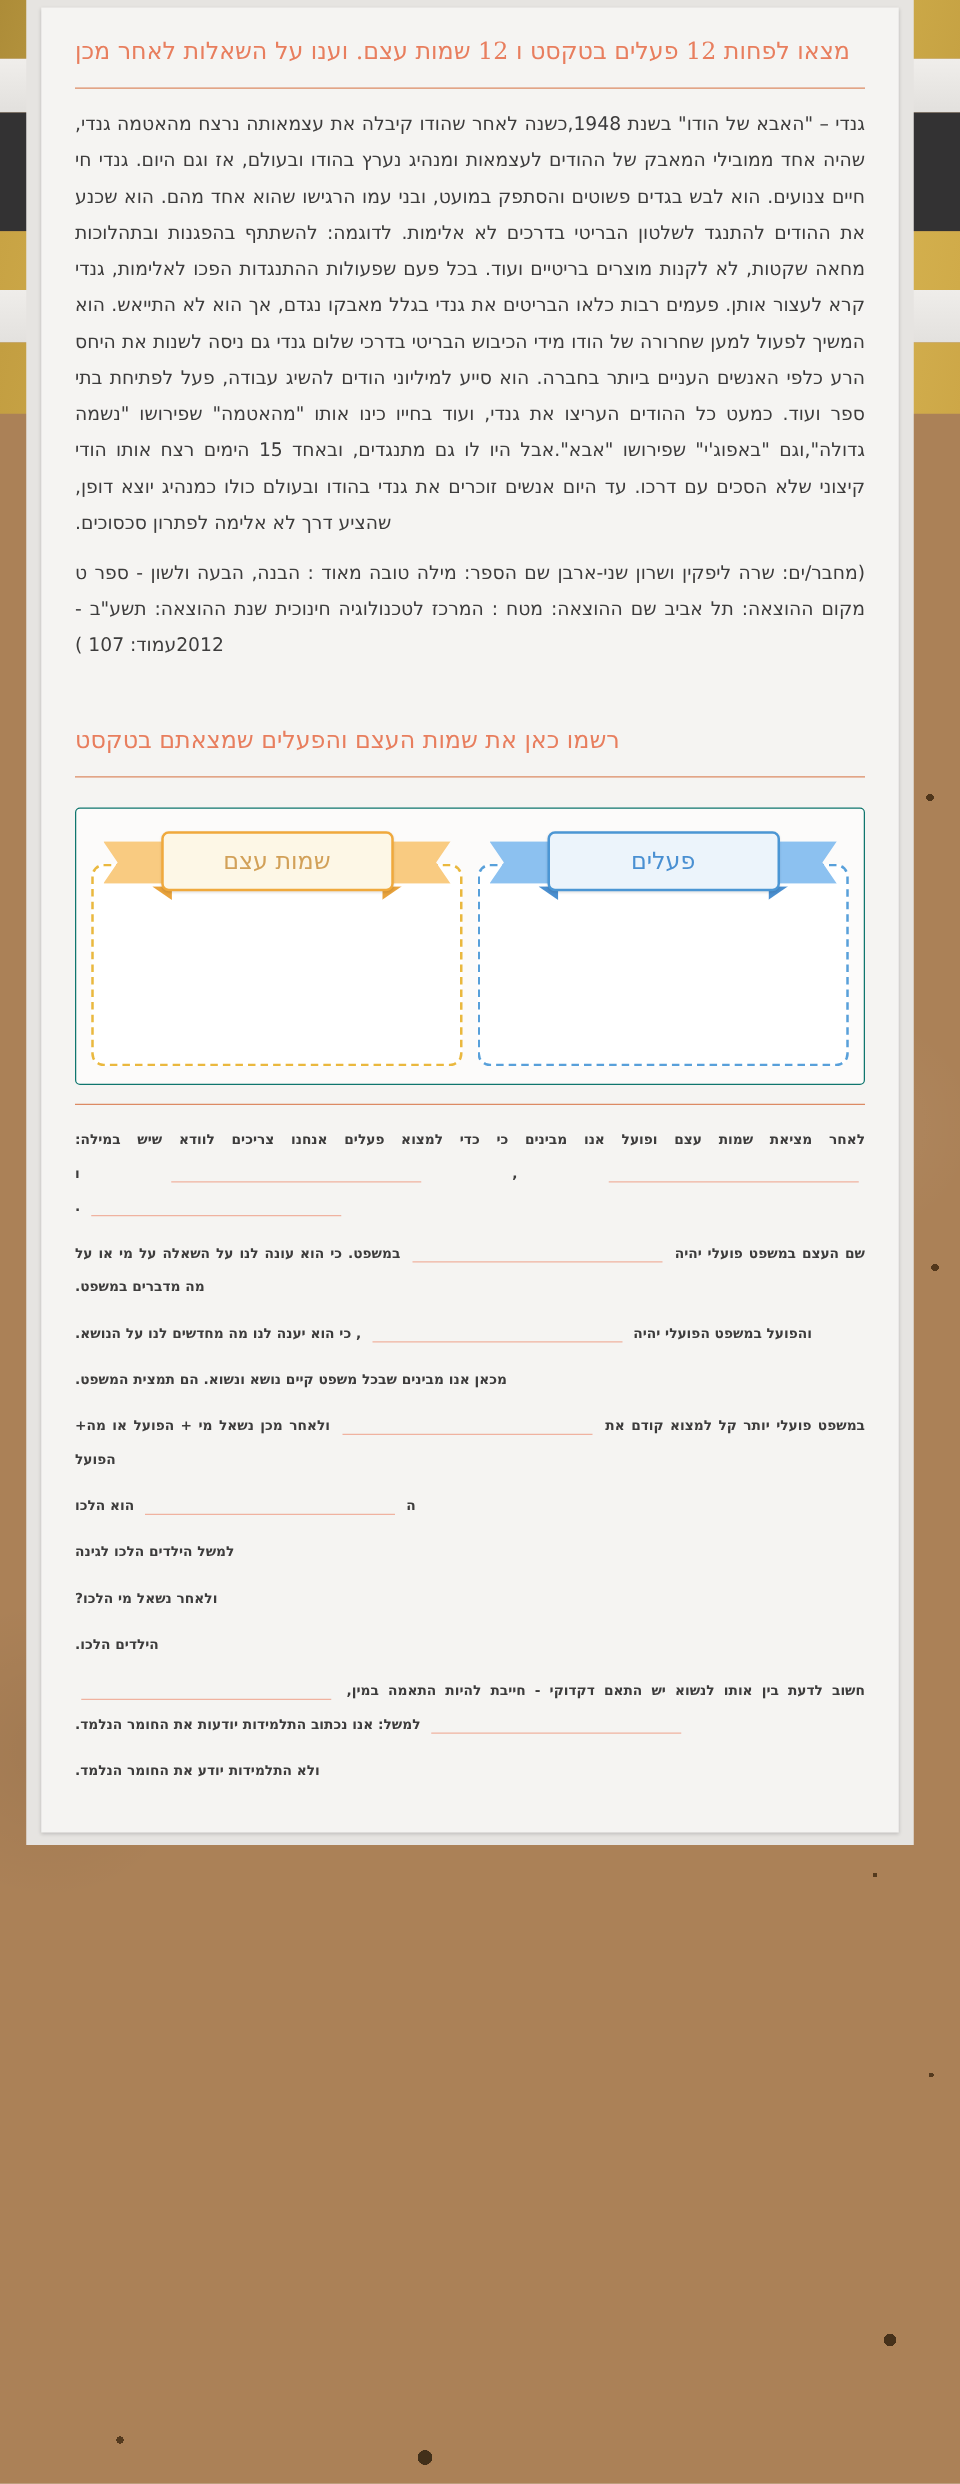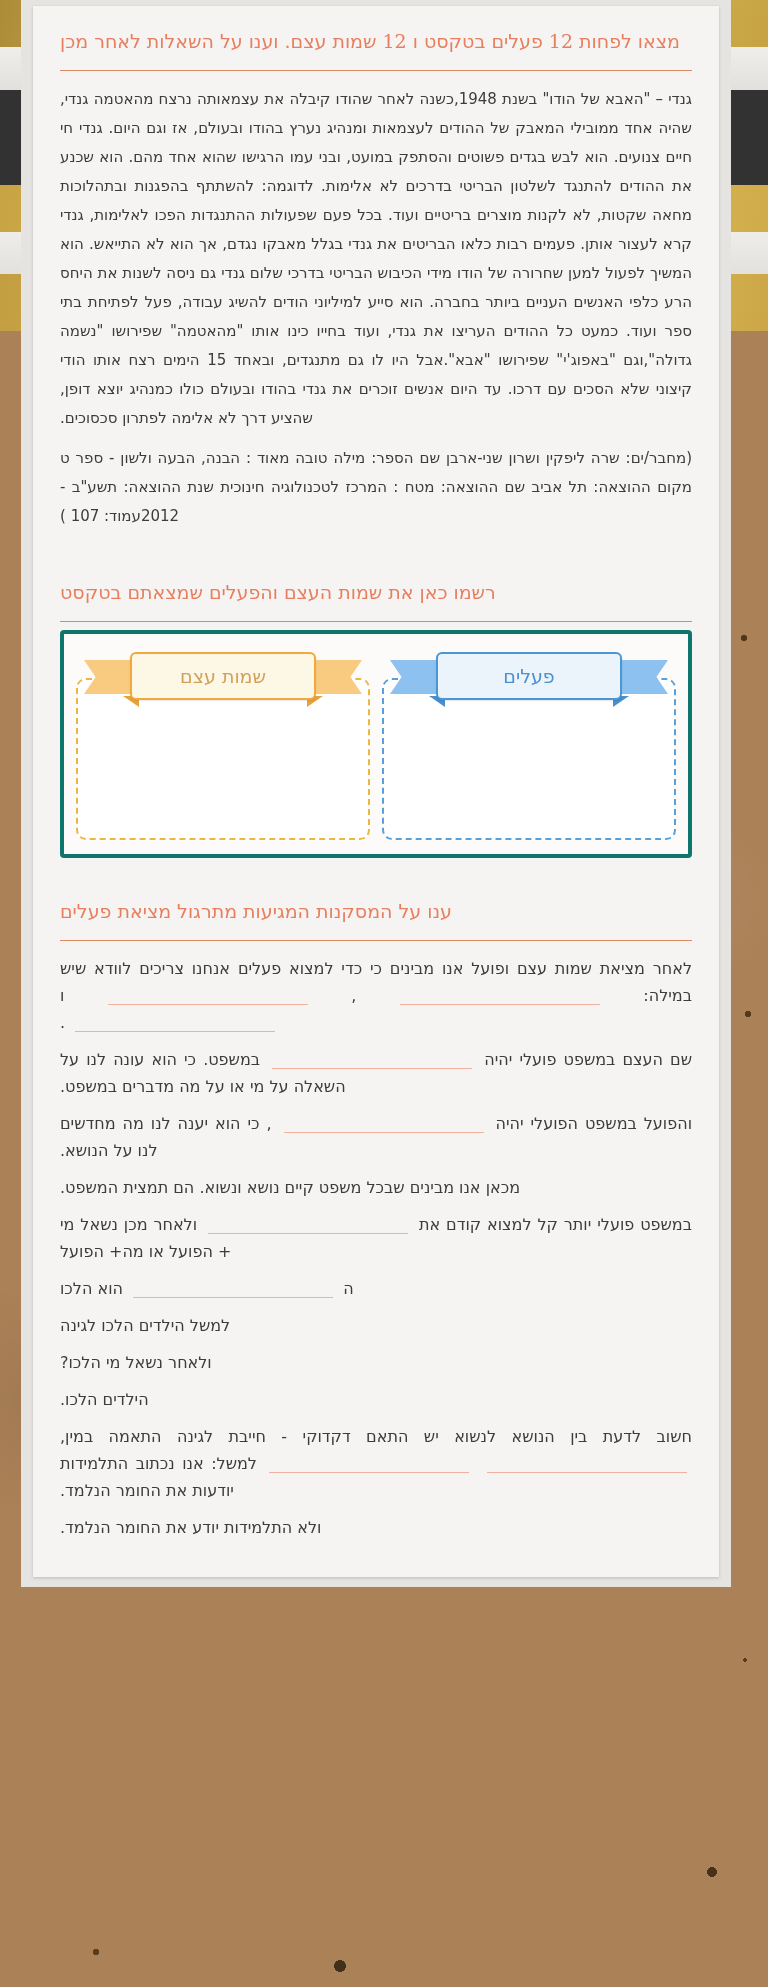--- a/index.html
+++ b/index.html
@@ -47,21 +47,21 @@
     direction:rtl;text-align:justify;text-align-last:left;}
   .mt-lg{margin-top:48px;}
   .mt-md{margin-top:40px;}
   .rule{border:none;border-top:1px solid #dc8a64;margin:15px 0 0;}
 
   .para{margin:14px 0 0;font-size:15px;line-height:29px;color:#3d3c3c;
     direction:rtl;text-align:justify;text-align-last:left;}
   .cite{margin-top:11px;}
 
   
-  .sortbox{margin-top:8px;background:#fcfbfa;border:4px solid #0f766e;border-radius:4px;
+  .sortbox{margin-top:24px;background:#fcfbfa;border:1px solid #0f766e;border-radius:4px;
     padding:10px 12px 14px;display:flex;gap:12px;direction:ltr;}
   .half{flex:1;position:relative;min-width:0;}
   .ribbon{position:relative;width:186px;height:50px;margin:8px auto 0;z-index:2;}
   .wing{position:absolute;top:8px;width:58px;height:34px;}
   .wing.l{left:-46px;clip-path:polygon(0 0,100% 0,100% 100%,0 100%,20% 50%);}
   .wing.r{right:-46px;clip-path:polygon(0 0,100% 0,80% 50%,100% 100%,0 100%);}
   .fold{position:absolute;width:16px;height:11px;top:44px;}
   .fold.l{left:-7px;clip-path:polygon(0 0,100% 0,100% 100%);}
   .fold.r{right:-7px;clip-path:polygon(0 0,100% 0,0 100%);}
   .rlabel{position:relative;z-index:3;height:44px;border-radius:6px;border:2px solid;
@@ -74,22 +74,22 @@
   .dropzone{position:relative;z-index:1;margin-top:-24px;height:158px;border-radius:10px;
     border:2px dashed;background:#ffffff;}
   .dz-nouns{border-color:#eab83e;}
   .verbs .wing{background:#8cc1f0;}
   .verbs .fold{background:#4a8fd0;}
   .verbs .rlabel{border-color:#4b96d4;background:#ecf4fb;color:#4a90d2;}
   .dz-verbs{border-color:#58a0da;}
 
   
   .fills{margin-top:14px;}
-  .fill{margin:0 0 10px;font-size:16px;line-height:27px;color:#3d3c3c;
-    direction:rtl;text-align:justify;text-align-last:left;}
+  .fill{margin:0 0 10px;font-size:11px;line-height:27px;color:#3d3c3c;
+    direction:rtl;text-align:justify;text-align-last:left;font-weight:bold;}
   .blank{display:inline-block;width:200px;height:17px;margin:0 5px;
     border-bottom:1px solid #f0b2a0;vertical-align:-4px;}
 </style>
 </head>
 <body>
 
 <div class="hdr">
   <div class="st g1"></div>
   <div class="st w1"></div>
   <div class="st dk"></div>
@@ -140,31 +140,30 @@
           <div class="wing l"></div>
           <div class="wing r"></div>
           <div class="fold l"></div>
           <div class="fold r"></div>
           <div class="rlabel">פעלים</div>
         </div>
         <div class="dropzone dz-verbs"></div>
       </div>
     </div>
 
-    <h2 class="sec-h mt-md">ענו על המסקנות המגיעות מתרגול מציאת פעלים</h2>
     <hr class="rule">
 
     <div id="fills" class="fills">
         <p class="fill"><span>לאחר מציאת שמות עצם ופועל אנו מבינים כי כדי למצוא פעלים אנחנו צריכים לוודא שיש במילה:</span> <span class="blank"></span> <span>,</span> <span class="blank"></span> <span>ו</span> <span class="blank"></span> <span>.</span> </p>
         <p class="fill"><span>שם העצם במשפט פועלי יהיה</span> <span class="blank"></span> <span>במשפט. כי הוא עונה לנו על השאלה על מי או על מה מדברים במשפט.</span> </p>
         <p class="fill"><span>והפועל במשפט הפועלי יהיה</span> <span class="blank"></span> <span>, כי הוא יענה לנו מה מחדשים לנו על הנושא.</span> </p>
         <p class="fill"><span>מכאן אנו מבינים שבכל משפט קיים נושא ונשוא. הם תמצית המשפט.</span> </p>
         <p class="fill"><span>במשפט פועלי יותר קל למצוא קודם את</span> <span class="blank"></span> <span>ולאחר מכן נשאל מי + הפועל או מה+ הפועל</span> </p>
         <p class="fill"><span>ה</span> <span class="blank"></span> <span>הוא הלכו</span> </p>
         <p class="fill"><span>למשל הילדים הלכו לגינה</span> </p>
         <p class="fill"><span>ולאחר נשאל מי הלכו?</span> </p>
         <p class="fill"><span>הילדים הלכו.</span> </p>
-        <p class="fill"><span>חשוב לדעת בין הנושא לנשוא יש התאם דקדוקי - חייבת לגינה התאמה במין,</span> <span class="blank"></span> <span class="blank"></span> <span>למשל: אנו נכתוב התלמידות יודעות את החומר הנלמד.</span> </p>
+        <p class="fill"><span>חשוב לדעת בין אותו לנשוא יש התאם דקדוקי - חייבת להיות התאמה במין,</span> <span class="blank"></span> <span class="blank"></span> <span>למשל: אנו נכתוב התלמידות יודעות את החומר הנלמד.</span> </p>
         <p class="fill"><span>ולא התלמידות יודע את החומר הנלמד.</span> </p>
       </div>
 
   </div>
 </div>
 
 </body></html>

